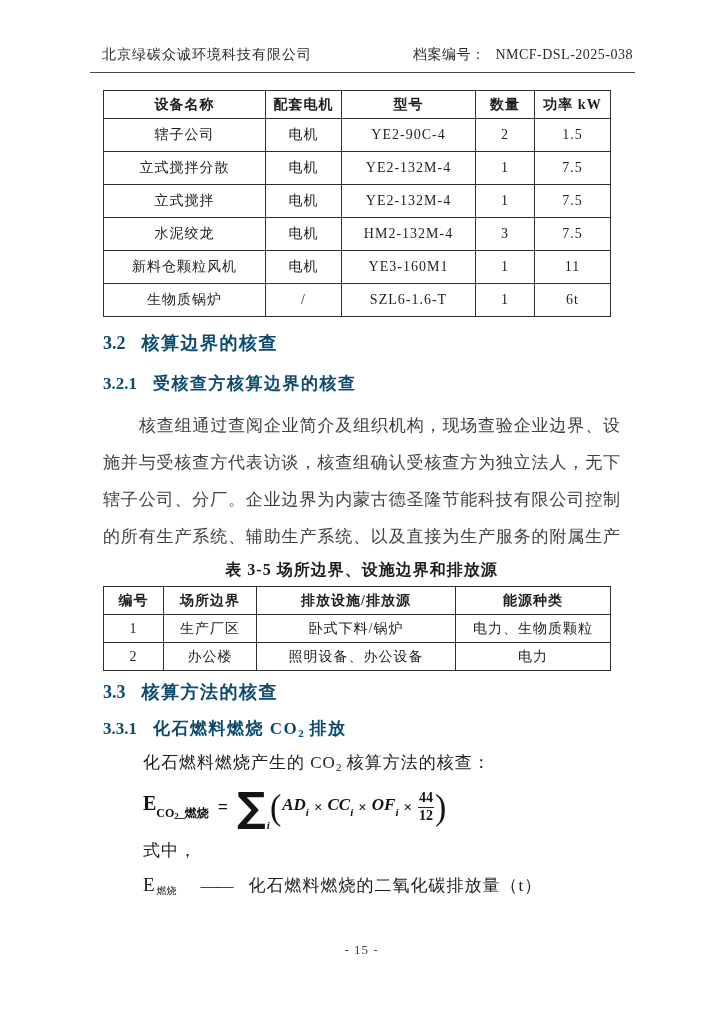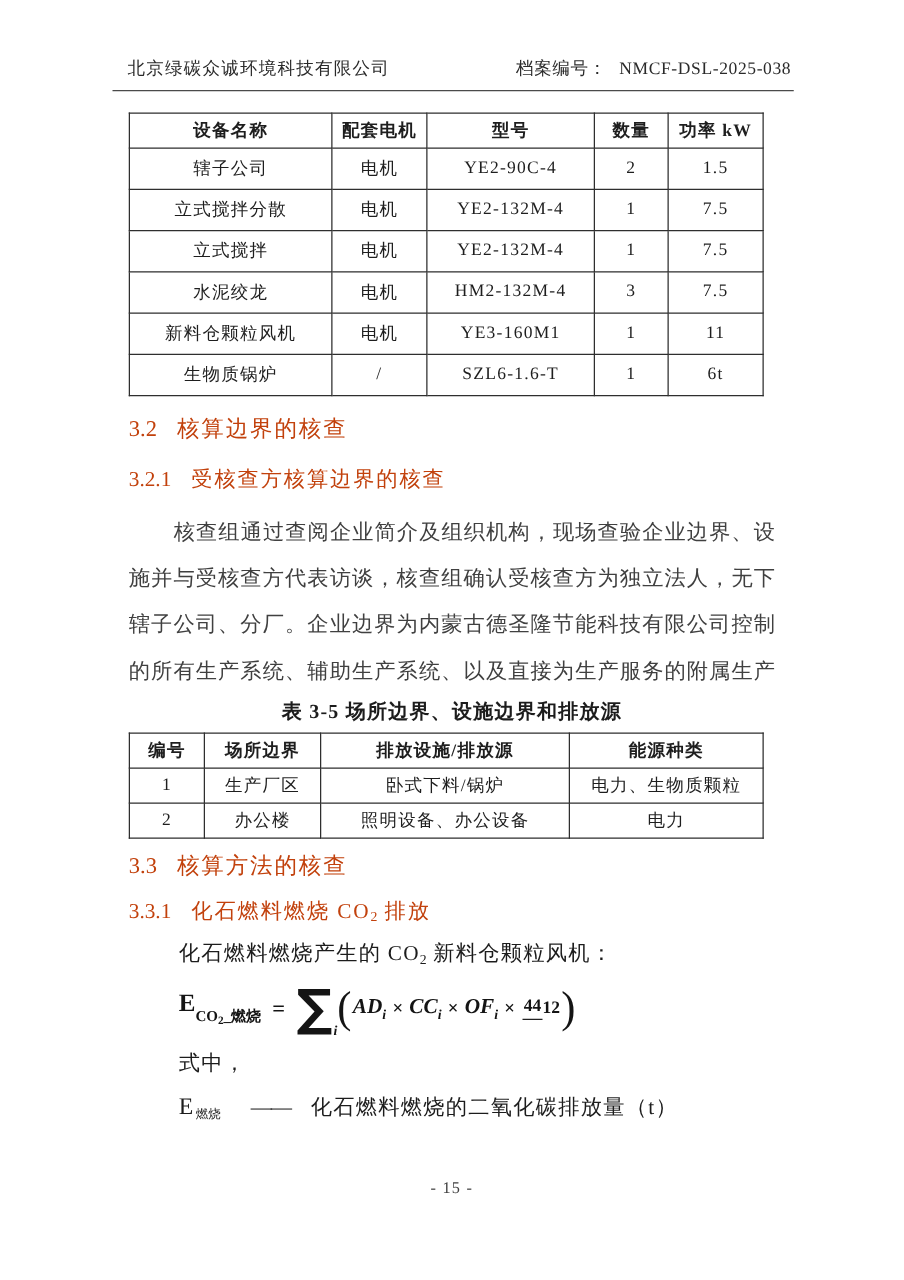--- a/index.html
+++ b/index.html
@@ -30,21 +30,21 @@
     font-size:14px; overflow:hidden; white-space:nowrap; color:#1e1e1e;
   }
   .tbl th { font-weight:bold; letter-spacing:1px; }
   .tbl-equipment { margin-top:17px; }
   .tbl-equipment th { height:28px; }
   .tbl-equipment td { height:33px; letter-spacing:1px; }
   .tbl-boundary th { height:28px;margin-top:40px; }
   .tbl-boundary td { height:28px; letter-spacing:1px; }
 
   
-  .h2, .h3 { font-weight:normal; color:#c2410c; letter-spacing:1.5px; }
+  .h2, .h3 { font-weight:bold; color:#0c4a6e; letter-spacing:1.5px; }
   .h2 { font-size:18px; }
   .h3 { font-size:17px; }
   .hnum { letter-spacing:0; margin-right:16px; }
   .h2-32 { margin-top:14px; }
   .h3-321 { margin-top:17px; }
   .h2-33 { margin-top:9px; }
   .h3-331 { margin-top:13px; }
   .sub-in-title { font-size:11px; vertical-align:-3px; letter-spacing:0; }
 
   
@@ -75,21 +75,21 @@
   .f-subsub { font-size:9px; vertical-align:-2px; }
   .f-eq { margin:0 9px; font-size:18px; }
   .f-sigma-wrap { display:inline-flex; align-items:flex-end; }
   .f-sigma { font-size:40px; line-height:0.9; font-family:"DejaVu Sans",sans-serif; font-weight:600; }
   .f-sigma-sub { font-size:11px; font-style:italic; position:relative; top:6px; left:1px; }
   .f-paren { font-size:34px; font-weight:400; line-height:1; margin:0 1px; transform:scaleY(1.05); }
   .f-var { display:inline-flex; align-items:flex-start; font-style:italic; }
   .f-var-base { font-size:17px; line-height:1; }
   .f-var-sub { font-size:11px; margin-top:10px; }
   .f-times { margin:0 5px; font-size:15px; }
-  .f-frac { display:inline-flex; align-items:center; font-size:14px; line-height:1.15; margin-left:1px; }
+  .f-frac { display:inline-flex; flex-direction:column; align-items:center; font-size:14px; line-height:1.15; margin-left:1px; }
   .f-num { border-bottom:1.4px solid #222; padding:0 1px; }
 
   
   .where { margin-top:6px; font-size:17px; padding-left:40px; height:24px; line-height:24px; letter-spacing:1px; }
   .definition { margin-top:11px; padding-left:40px; font-size:17px; height:26px; display:flex; align-items:baseline; letter-spacing:1px; }
   .def-sym { font-size:19px; letter-spacing:0; }
   .def-sub { font-size:10px; vertical-align:-3px; margin-left:2px; }
   .def-dash { margin:0 16px 0 24px; letter-spacing:-1px; white-space:nowrap; }
 
   
@@ -224,21 +224,21 @@
 
     <div class="h2 h2-33">
       <span class="hnum">3.3</span><span>核算方法的核查</span>
     </div>
 
     <div class="h3 h3-331">
       <span class="hnum">3.3.1</span><span><span>化石燃料燃烧 CO</span><span class="sub-in-title">2</span><span> 排放</span></span>
     </div>
 
     <div class="intro">
-      <span>化石燃料燃烧产生的 CO</span><span class="sub-sm">2</span><span> 新料仓颗粒风机：</span>
+      <span>化石燃料燃烧产生的 CO</span><span class="sub-sm">2</span><span> 核算方法的核查：</span>
     </div>
 
     <div class="formula">
       <span class="f-lhs">
         <span class="f-E">E</span>
           <span class="f-lhs-sub"><span>CO</span><span class="f-subsub">2</span><span>_燃烧</span></span>
       </span>
       <span class="f-eq">=</span>
       <span class="f-sigma-wrap">
         <span class="f-sigma">∑</span>

